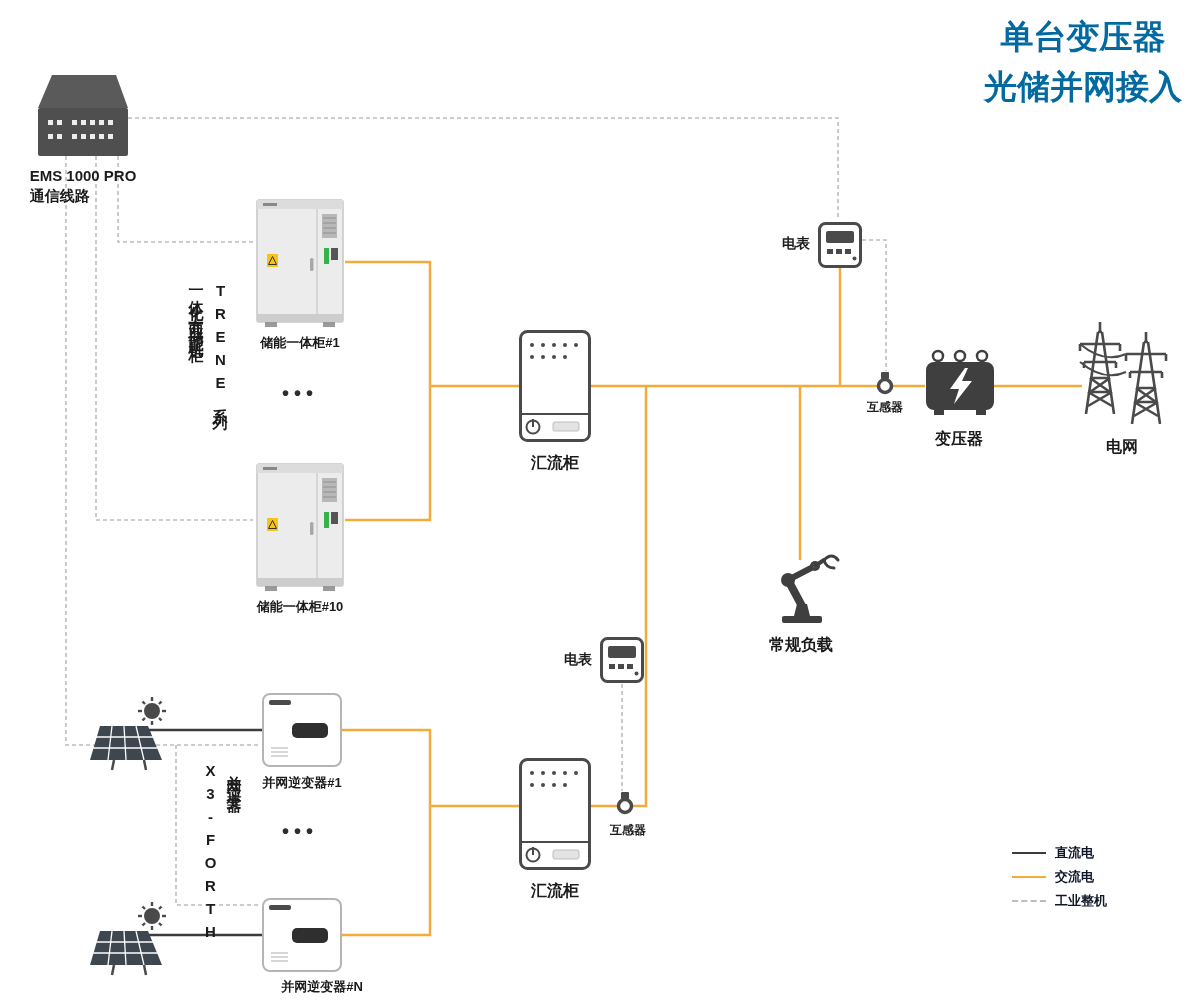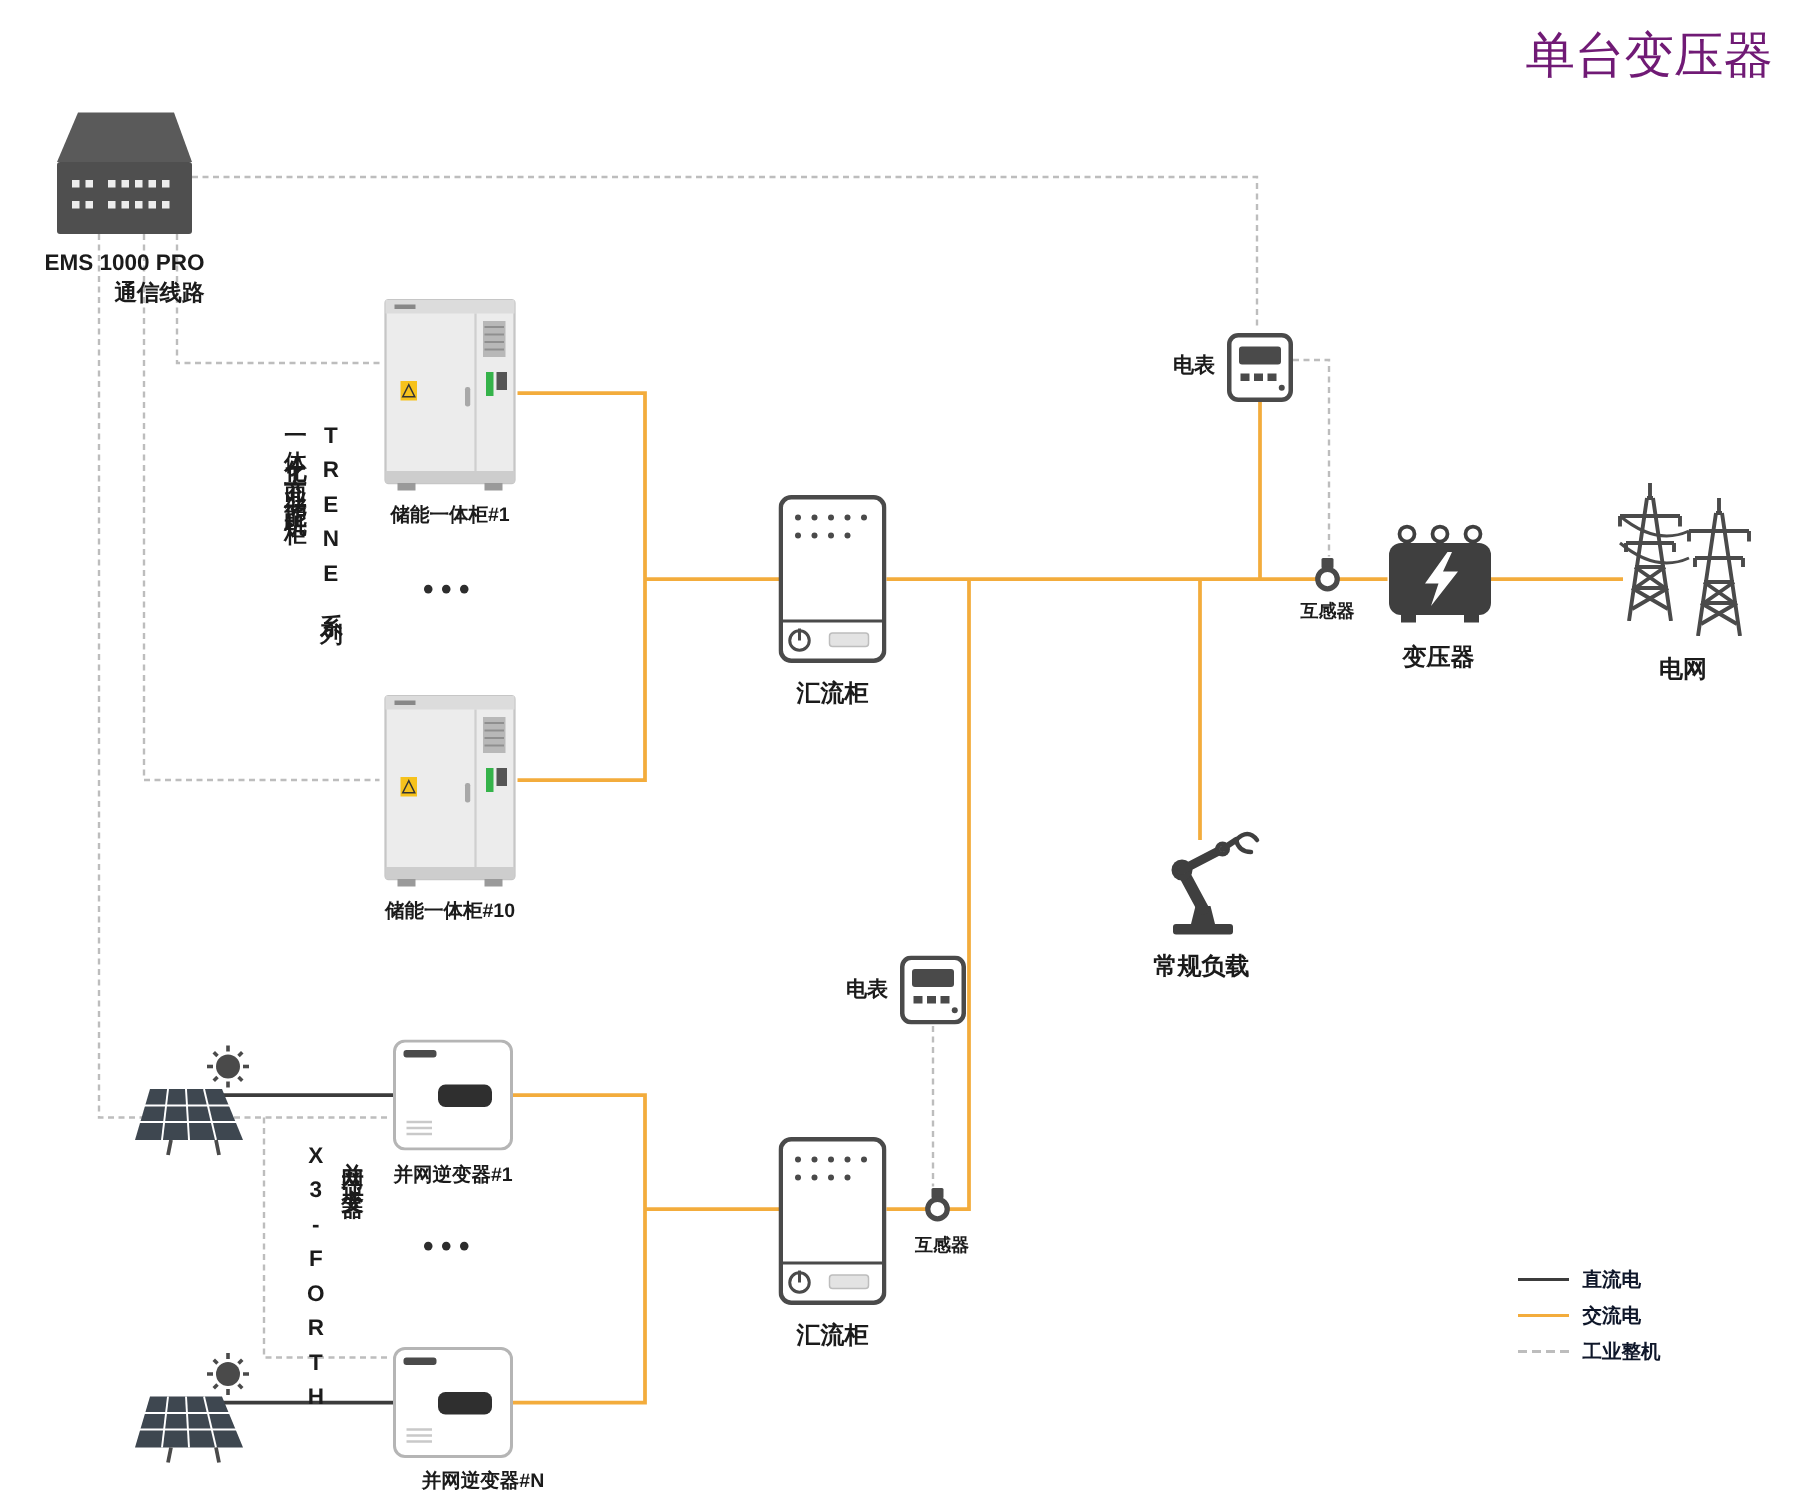--- a/index.html
+++ b/index.html
@@ -2,27 +2,27 @@
 <html><head>
 <meta charset="utf-8">
 <style>
   html,body{margin:0;padding:0;background:#ffffff;font-family:"Liberation Sans",sans-serif;}
   #stage{position:relative;width:1200px;height:1000px;background:#fff;overflow:hidden;}
   #diagram-svg{position:absolute;left:0;top:0;}
   .ac path{stroke:#F3AC3C;stroke-width:2.5;fill:none;}
   .dc path{stroke:#3C3C3C;stroke-width:2.5;fill:none;}
   .comm path{stroke:#BDBDBD;stroke-width:1.6;stroke-dasharray:4 3;fill:none;}
   .lbl{position:absolute;font-weight:700;color:#1b1b1b;transform:translateX(-50%);
-       white-space:nowrap;text-align:right;font-size:16px;line-height:1.35;}
+       white-space:nowrap;text-align:left;font-size:16px;line-height:1.35;}
   .lbl.sm{font-size:12px;}
   .lbl.md{font-size:13px;}
   .lbl.dots{font-size:20px;letter-spacing:5px;color:#2d2d2d;}
   .lbl.ralign{transform:translateX(-100%);text-align:center;}
-  .title-block{position:absolute;top:12px;right:18px;text-align:center;font-weight:400;
-       font-size:33px;color:#701a75;line-height:1.5;margin-left:34px;}
+  .title-block{position:absolute;top:12px;right:18px;text-align:center;font-weight:700;
+       font-size:33px;color:#0369a1;line-height:1.5;margin-left:34px;}
   .vtext{position:absolute;writing-mode:vertical-lr;text-orientation:upright;
        font-weight:700;font-size:15px;color:#1b1b1b;letter-spacing:6px;line-height:1.6;}
   .legend{position:absolute;left:1012px;top:845px;display:flex;flex-direction:column;gap:8px;}
   .legend-row{display:flex;align-items:center;gap:9px;height:16px;}
   .legend-sample{width:34px;height:0;}
   .legend-sample.dc{border-top:2.5px solid #3C3C3C;}
   .legend-sample.ac{border-top:2.5px solid #F3AC3C;}
   .legend-sample.comm{border-top:2px dashed #BDBDBD;}
   .legend-label{font-size:13px;font-weight:600;color:#0f172a;}
 </style>
@@ -218,20 +218,21 @@
 
     <use href="#sym-solar" x="88" y="696" width="82" height="80"></use>
     <use href="#sym-solar" x="88" y="901" width="82" height="80"></use>
 
     <use href="#sym-inverter" x="262" y="693" width="80" height="74"></use>
     <use href="#sym-inverter" x="262" y="898" width="80" height="74"></use>
   </svg>
 
   <div class="title-block">
     <div>单台变压器</div>
+    <div>光储并网接入</div>
   </div>
 
   <div class="lbl" style="left:83px;top:166px;font-size:15px;">
     <div>EMS 1000 PRO</div>
     <div>通信线路</div>
   </div>
 
   <div class="vtext" style="left:184px;top:282px;">
     <div>一体化工商业储能机柜</div>
     <div>TRENE系列</div>

